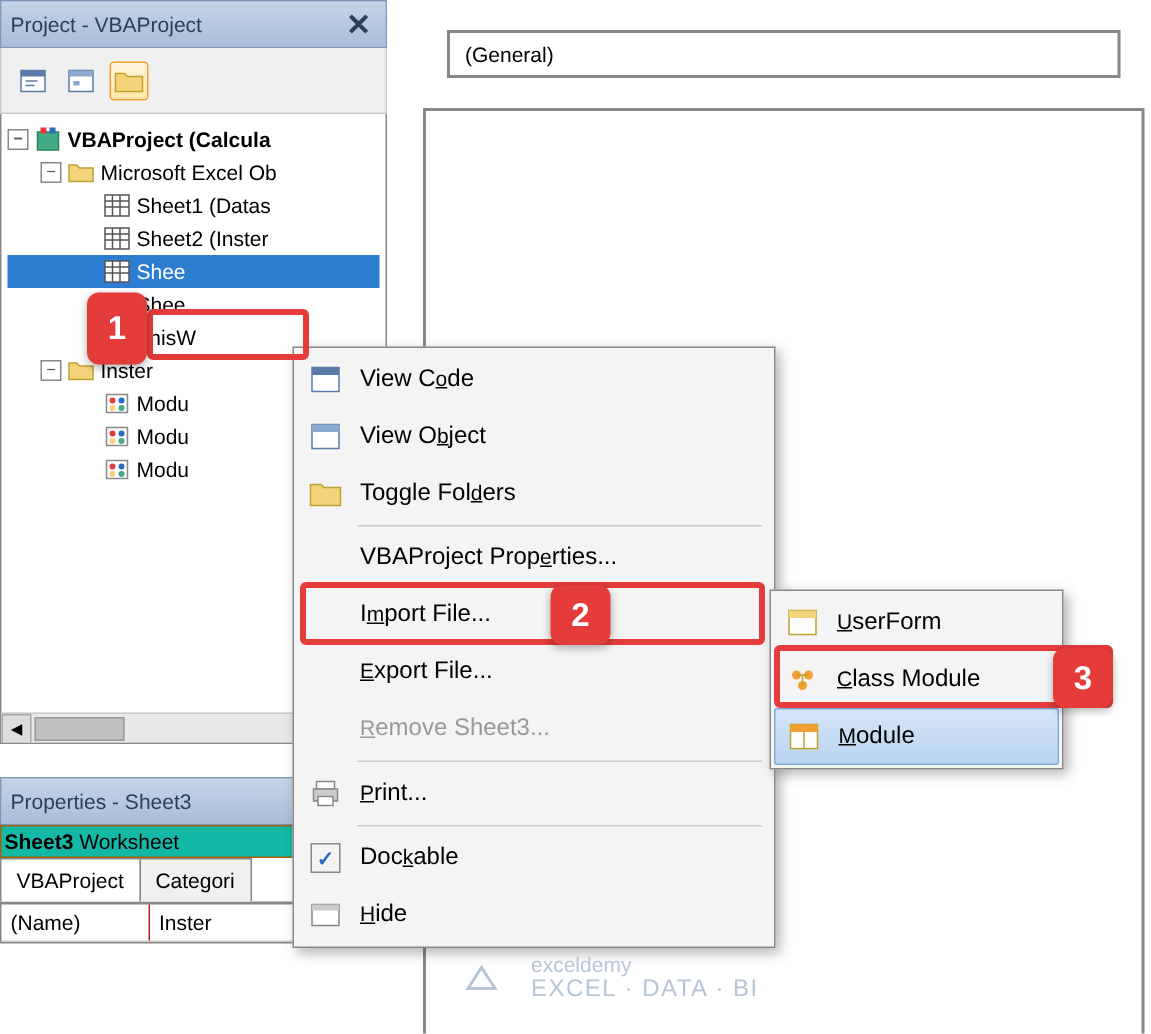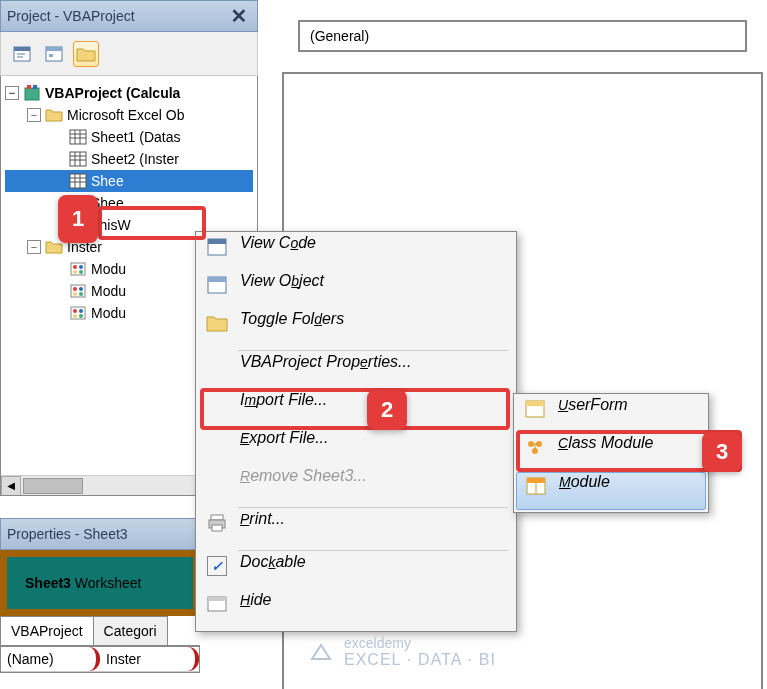--- a/index.html
+++ b/index.html
@@ -20,49 +20,49 @@
 .tree-row.selected { background: #2d7dd2; color: #fff; }
 .indent { display: inline-block; }
 .toggle { width: 14px; height: 14px; border: 1px solid #888; display: inline-flex; align-items: center; justify-content: center; font-size: 11px; margin-right: 4px; color: #555; background: #fff; }
 .tree-icon { width: 18px; height: 18px; margin-right: 4px; display: inline-flex; align-items: center; justify-content: center; }
 
 .scrollbar-h { position: absolute; bottom: 0; left: 0; right: 0; height: 20px; background: #e8e8e8; border-top: 1px solid #ccc; display: flex; align-items: center; }
 .scroll-arrow { width: 20px; height: 20px; background: #ddd; border: 1px solid #aaa; display: flex; align-items: center; justify-content: center; font-size: 10px; }
 .scroll-thumb { flex: 0 0 60px; height: 16px; background: #c0c0c0; border: 1px solid #999; margin: 0 2px; }
 
 .properties-panel { position: absolute; left: 0; top: 518px; width: 200px; }
-.prop-label { font-weight: bold; padding: 18px; border: 7px solid #a16207; background: #0f766e; }
+.prop-label { font-weight: bold; padding: 2px; border: 1px solid #a16207; background: #14b8a6; }
 .prop-tabs { display: flex; border-bottom: 1px solid #888; }
 .prop-tab { padding: 6px 10px; border: 1px solid #888; border-bottom: none; background: #f0f0f0; margin-right: -1px; }
 .prop-tab.active { background: #fff; }
 .prop-grid { border: 1px solid #888; }
 .prop-row { display: flex; border-bottom: 1px solid #ccc; }
-.prop-cell { padding: 4px 6px; flex: 1; border-right: 4px solid #b91c1c; border-radius: 11px; }
+.prop-cell { padding: 4px 6px; flex: 1; border-right: 1px solid #b91c1c; }
 
 .main-area { position: absolute; left: 278px; top: 0; right: 0; }
 .general-bar { border: 2px solid #888; height: 32px; padding: 0 10px; display: flex; align-items: center; background: #fff; margin: 20px; }
 .code-area { border: 2px solid #888; margin: 4px; height: 620px; background: #fff; }
 
 .context-menu { position: absolute; left: 195px; top: 231px; width: 322px; background: #f4f4f4; border: 1px solid #888; box-shadow: 3px 3px 8px rgba(0,0,0,0.3); padding: 2px; }
-.menu-row { display: flex; align-items: flex-start; height: 38px; padding: 0 6px; font-style: italic; }
+.menu-row { display: flex; align-items: center; height: 38px; padding: 0 6px; }
 .menu-row.highlighted { background: linear-gradient(to bottom, #d6e5f5, #b8d4f0); border: 1px solid #7aa8d8; border-radius: 2px; }
 .menu-row.disabled { color: #999; }
 .menu-icon { width: 26px; height: 26px; margin-right: 10px; display: flex; align-items: center; justify-content: center; }
 .menu-text { flex: 1; font-size: 16px; }
 .menu-text u { text-decoration: underline; }
 .menu-arrow { font-size: 12px; }
 .menu-sep { height: 1px; background: #ccc; margin: 2px 6px 2px 40px; }
 .checkbox-icon { width: 20px; height: 20px; border: 1px solid #888; display: flex; align-items: center; justify-content: center; color: #2a6dc0; font-weight: bold; }
 
 .submenu { position: absolute; left: 513px; top: 393px; width: 196px; background: #f4f4f4; border: 1px solid #888; box-shadow: 3px 3px 8px rgba(0,0,0,0.3); padding: 2px; }
 
 .callout { position: absolute; background: #e43b3b; color: #fff; font-size: 22px; font-weight: bold; display: flex; align-items: center; justify-content: center; border-radius: 8px; z-index: 100; box-shadow: 0 2px 6px rgba(0,0,0,0.3); }
 .callout-border { position: absolute; border: 4px solid #e43b3b; border-radius: 4px; z-index: 99; pointer-events: none; }
 
-.watermark { position: absolute; left: 310px; top: 635px; color: #b8c5d6; font-size: 16px; display: flex; align-items: center; gap: 12px; }
+.watermark { position: absolute; left: 310px; top: 635px; color: #b8c5d6; font-size: 16px; display: flex; align-items: center; gap: 22px; }
 .watermark-sub { font-size: 16px; letter-spacing: 1px; }
 
 svg { display: block; }
 </style>
 </head>
 <body>
 
 <div class="project-panel">
   <div class="panel-header">
     <span>Project - VBAProject</span>

